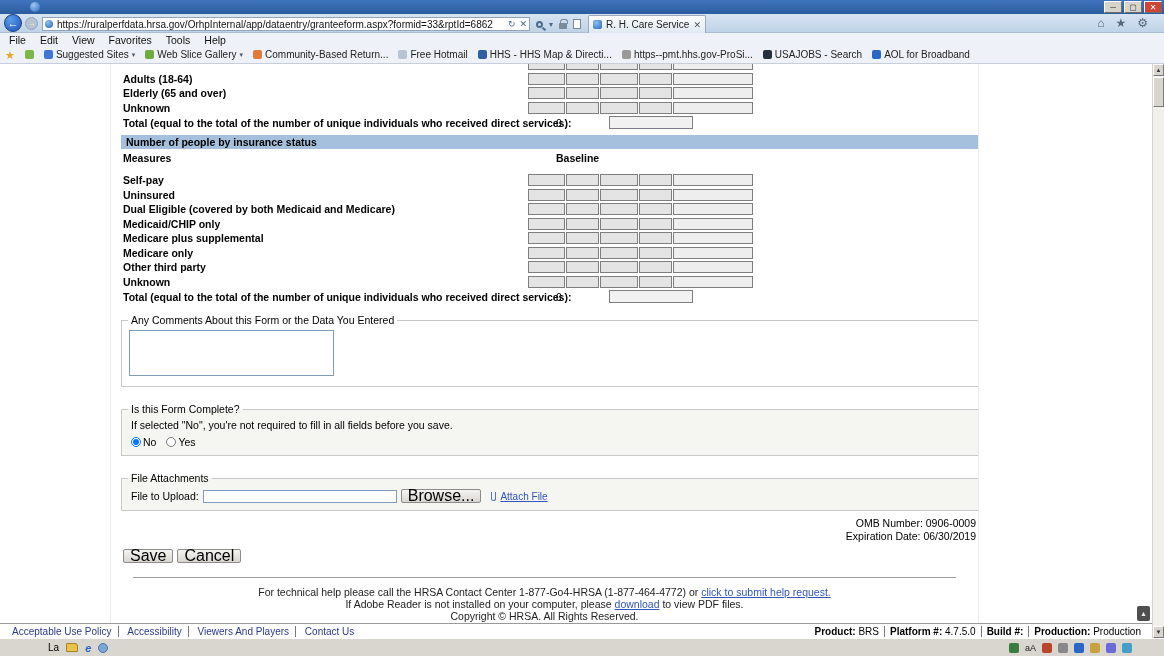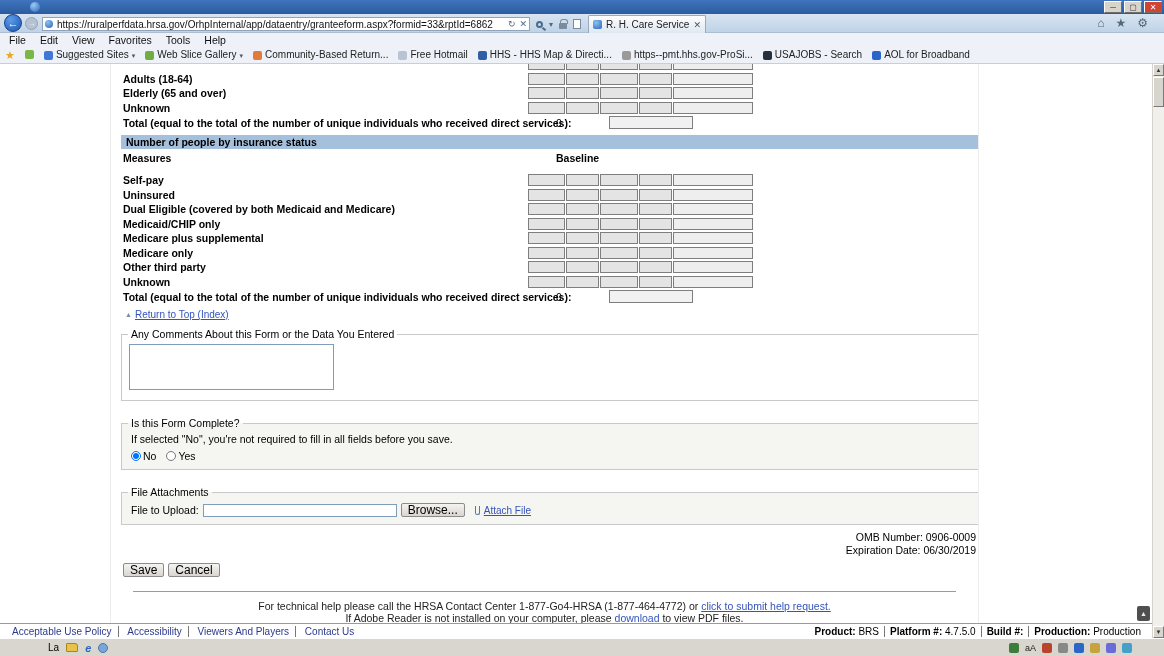--- a/index.html
+++ b/index.html
@@ -56,21 +56,21 @@
   
   .menubar { position:absolute; left:0; top:33px; width:100%; height:13px; background:#eef2f8;
     display:flex; align-items:center; padding-left:2px; }
   .menu-item { font-size:10.5px; color:#111; padding:0 7px; }
 
   
   .favbar { position:absolute; left:0; top:46px; width:100%; height:18px; background:#eef2f8;
     border-bottom:1px solid #c6ced9; display:flex; align-items:center; padding:0 5px; gap:10px; }
   .fav-lead { font-size:11px; color:#e8a820; line-height:16px; }
   .fav-lead2 { width:9px; height:9px; background:#7ab648; border-radius:2px; }
-  .fav-item { display:flex; align-items:flex-end; gap:3px; font-size:10px; color:#222; white-space:nowrap; }
+  .fav-item { display:flex; align-items:center; gap:3px; font-size:10px; color:#222; white-space:nowrap; }
   .fico { width:9px; height:9px; border-radius:2px; flex:none; }
   .c1{background:#3f76d8}.c2{background:#6fae3e}.c3{background:#e07b39}.c4{background:#b8c4d4}
   .c5{background:#2e5fa3}.c6{background:#9a9a9a}.c7{background:#25303c}.c8{background:#2a66c8}
   .fav-caret { font-size:7px; color:#556; }
 
   
   .viewport { position:absolute; left:0; top:64px; width:100%; height:574px; background:#fff; }
 
   
   .scrollbar { position:absolute; right:0; top:0; bottom:0; width:12px; background:#f2f0eb;
@@ -114,21 +114,21 @@
   .comments-ta { width:205px; height:46px; border:1px solid #7f9db9; resize:none;
     overflow-y:scroll; margin:2px 0 0 1px; font-size:10px; }
   fieldset.complete { margin-top:16px; }
   .complete-note { font-size:10.5px; margin:2px 0 0 3px; }
   .radio-row { margin:5px 0 1px 3px; font-size:10.5px; display:flex; align-items:center; gap:2px; }
   .radio-row input { width:10px; height:10px; margin:0; }
   .radio-row label { margin-right:8px; }
   fieldset.attach { margin-top:16px; }
   .attach-row { display:flex; align-items:center; gap:4px; margin:3px 0 1px 3px; font-size:10.5px; }
   .file-input { width:194px; height:13px; border:1px solid #7f9db9; background:#fff; }
-  .btn { font-size:12px; padding:0 6px; height:14px; line-height:12px; color:#000;
+  .btn { font-size:16px; padding:0 6px; height:14px; line-height:12px; color:#000;
     background:linear-gradient(#f5f4f1,#d9d6d0); border:1px solid #8b8b8b; border-radius:2px; }
   .icon-clip { display:inline-block; width:5px; height:9px; border:1px solid #5577aa;
     border-top:none; border-radius:0 0 3px 3px; margin-left:6px; }
   .attach-link { color:#3355bb; text-decoration:underline; font-size:10px; }
   .omb { text-align:right; font-size:10.5px; margin:6px 2px 0 0; line-height:13px; color:#000; }
   .actions { margin:6px 0 0 12px; display:flex; gap:4px; }
   .hr-line { margin:14px 22px 0 22px; height:2px; background:#9b9b9b; border-bottom:1px solid #fff; }
   .help { text-align:center; font-size:10.5px; color:#222; margin-top:8px; line-height:11px; }
   .help a { color:#3355bb; text-decoration:underline; }
   .help div { margin-top:1px; }
@@ -395,24 +395,20 @@
     </span>
   </div>
         </div>
 
       <div class="total-row">
         <span class="total-label">Total (equal to the total of the number of unique individuals who received direct services):</span>
         <span class="total-zero">0</span>
         <input class="total-input" style="">
       </div>
 
-      <div class="return-top">
-        <span class="up-ic">▲</span>
-        <a href="#">Return to Top (Index)</a>
-      </div>
 
       <fieldset>
         <legend>Any Comments About this Form or the Data You Entered</legend>
         <textarea class="comments-ta" style=""></textarea>
       </fieldset>
 
       <fieldset class="complete fs-shaded">
         <legend>Is this Form Complete?</legend>
         <div class="complete-note">If selected "No", you're not required to fill in all fields before you save.</div>
         <div class="radio-row">

